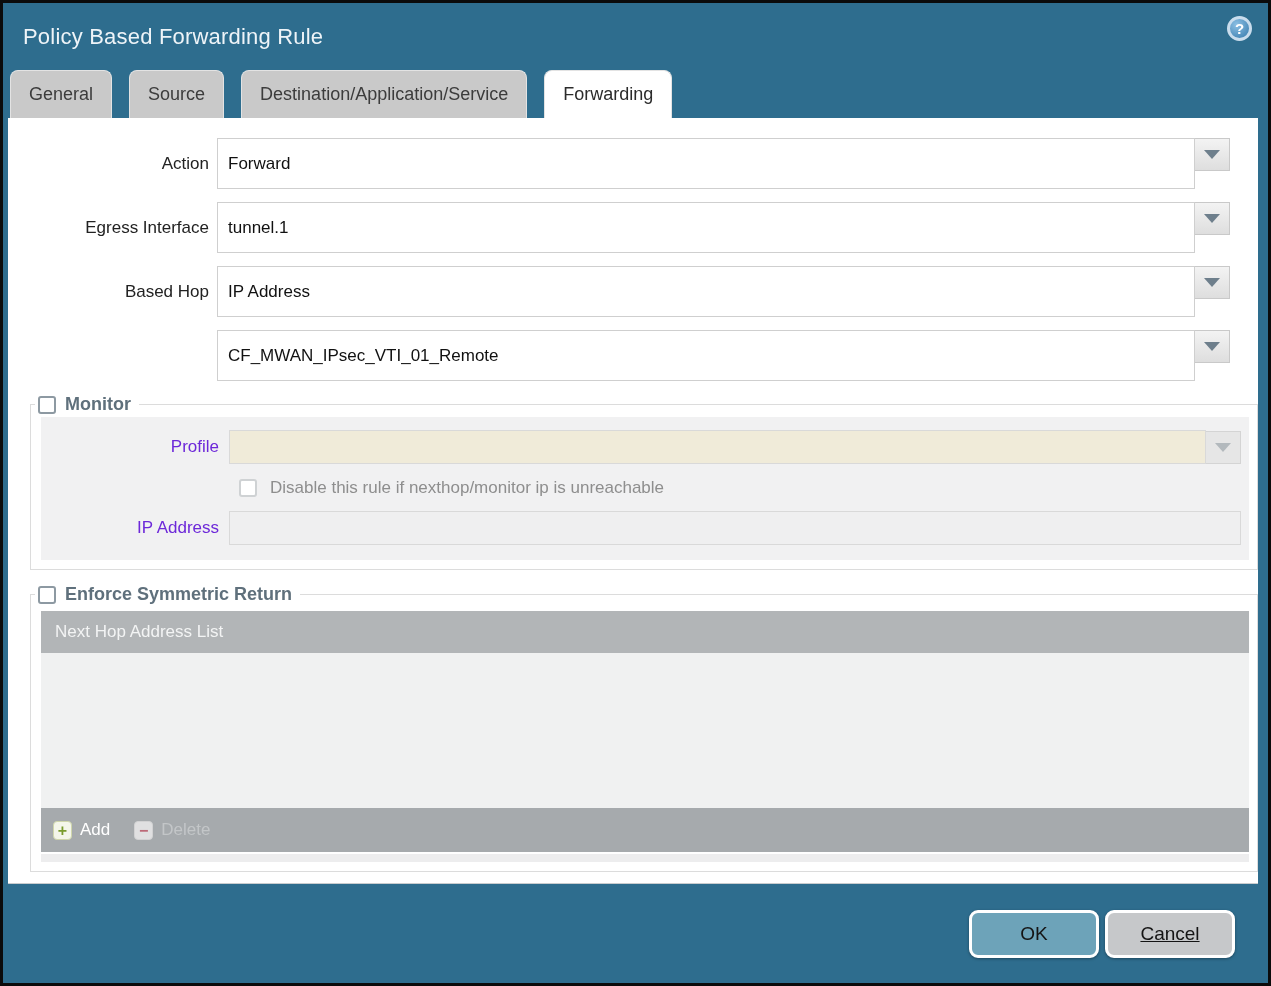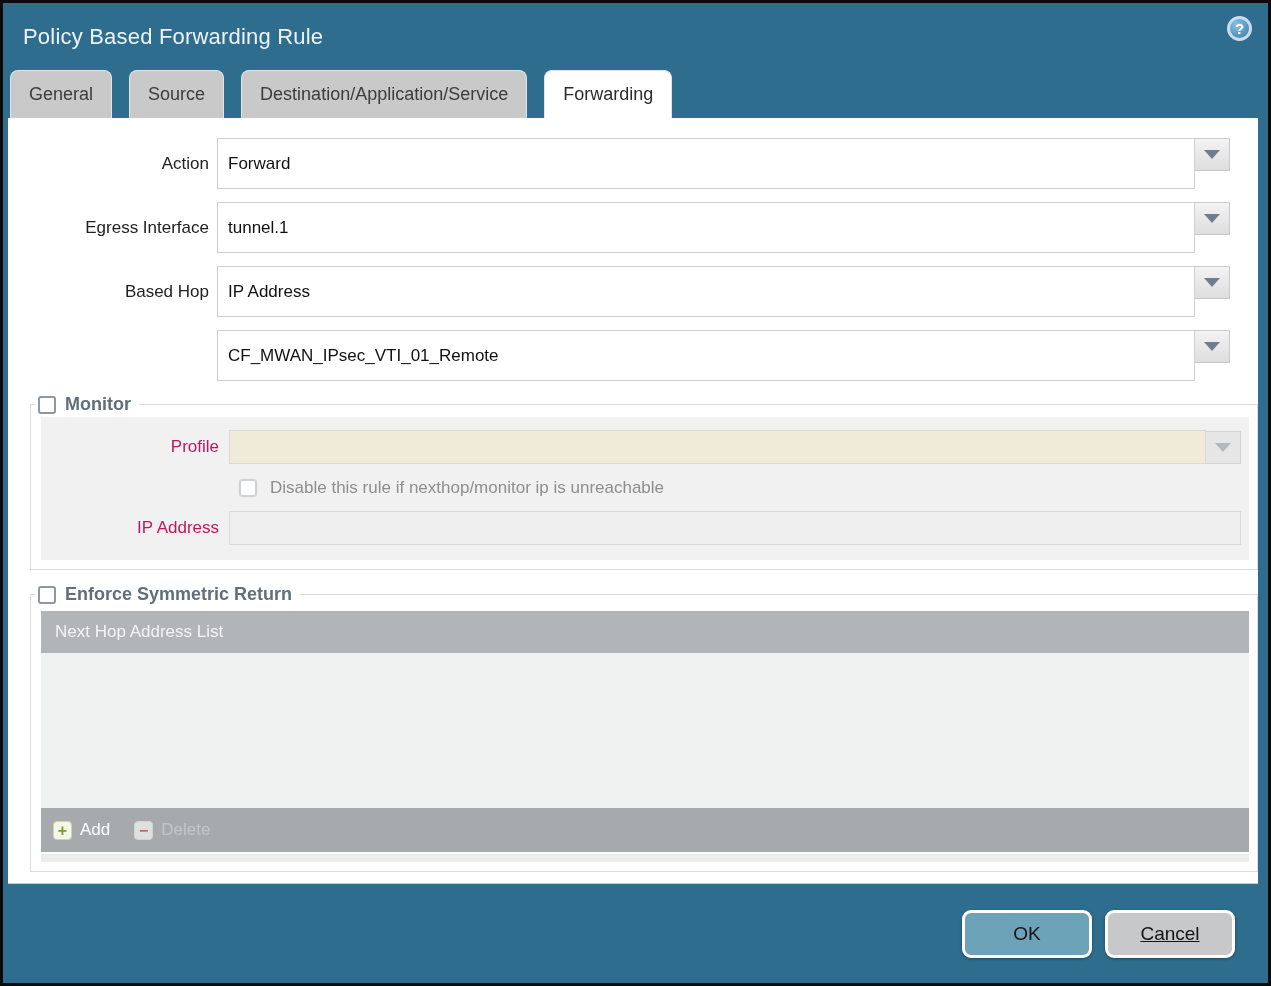--- a/index.html
+++ b/index.html
@@ -62,21 +62,21 @@
   .arr { width:0; height:0; border-left:8px solid transparent; border-right:8px solid transparent; border-top:9px solid var(--arrow, #6e7f8c); }
   .arr.dis { border-top-color:#b3b9bd; }
   
   fieldset { border:1px solid #dcdcdc; margin:0 0 14px 22px; padding:0 0 9px 0; }
   legend { display:flex; align-items:center; gap:9px; margin-left:4px; padding:0 8px 0 3px; }
   .legend-text { font-weight:bold; font-size:18px; color:var(--legend_text, #5f707c); }
   .cb { width:18px; height:18px; background:#fff; border:2px solid #8d99a2; border-radius:3px; cursor:pointer; flex:0 0 auto; }
   .cb.dis { border-color:#cfd2d4; cursor:default; }
   .monitor-panel { background:#f1f1f2; margin:2px 8px 0 10px; padding:13px 0 15px 0; }
   .m-row { display:flex; align-items:center; margin:0 8px 0 0; }
-  .m-label { width:188px; text-align:right; padding-right:10px; font-size:17px; color:#be185d; white-space:nowrap; }
+  .m-label { width:188px; text-align:right; padding-right:10px; font-size:17px; color:#6d28d9; white-space:nowrap; }
   .m-row input {
     flex:1; height:34px; border:1px solid #d9d9d9; font-size:17px; padding:0 10px;
     font-family:"Liberation Sans", sans-serif; min-width:0;
   }
   .profile-input { background: var(--profile_field_bg, #f0ebd9); }
   .dd-btn.dis { background:#e6e6e6; border-color:#d4d4d4; cursor:default; }
   .check-row { display:flex; align-items:center; gap:13px; margin:14px 0 13px 198px; }
   .check-label { font-size:17px; color:#8e8e8e; }
   .ip-input { background:#efeff0; }
   
@@ -87,21 +87,21 @@
   .tool { display:flex; align-items:center; gap:8px; font-size:17px; color:#fff; cursor:pointer; }
   .tool.dis { color:#c3c6c8; cursor:default; }
   .mini-icon {
     width:19px; height:19px; border-radius:4px; text-align:center;
     font-weight:bold; font-size:16px; line-height:17px; flex:0 0 auto;
   }
   .icon-plus  { background:#f4f6ea; border:1px solid #cfd6ab; color:var(--add_plus, #7a9c2e); }
   .icon-minus { background:#efeeef; border:1px solid #ddd; color:var(--delete_minus, #c25a6a); opacity:.8; }
   .strip { height:8px; background:#ededee; margin:2px 8px 0 10px; }
   
-  .bottombar { flex:1; display:flex; justify-content:flex-end; align-items:center; gap:13px; padding-right:33px; }
+  .bottombar { flex:1; display:flex; justify-content:flex-end; align-items:center; gap:6px; padding-right:33px; }
   .btn {
     min-width:130px; height:48px;
     border:3px solid #fff; border-radius:9px;
     font-size:19px; color:#141414; cursor:pointer;
     font-family:"Liberation Sans", sans-serif;
     box-shadow:0 1px 3px rgba(0,0,0,.35);
   }
   .btn-ok { background:var(--ok_button, #6da3b9); }
   .btn-cancel { background:var(--cancel_button, #c6c8ca);text-decoration:underline; }
 </style>

